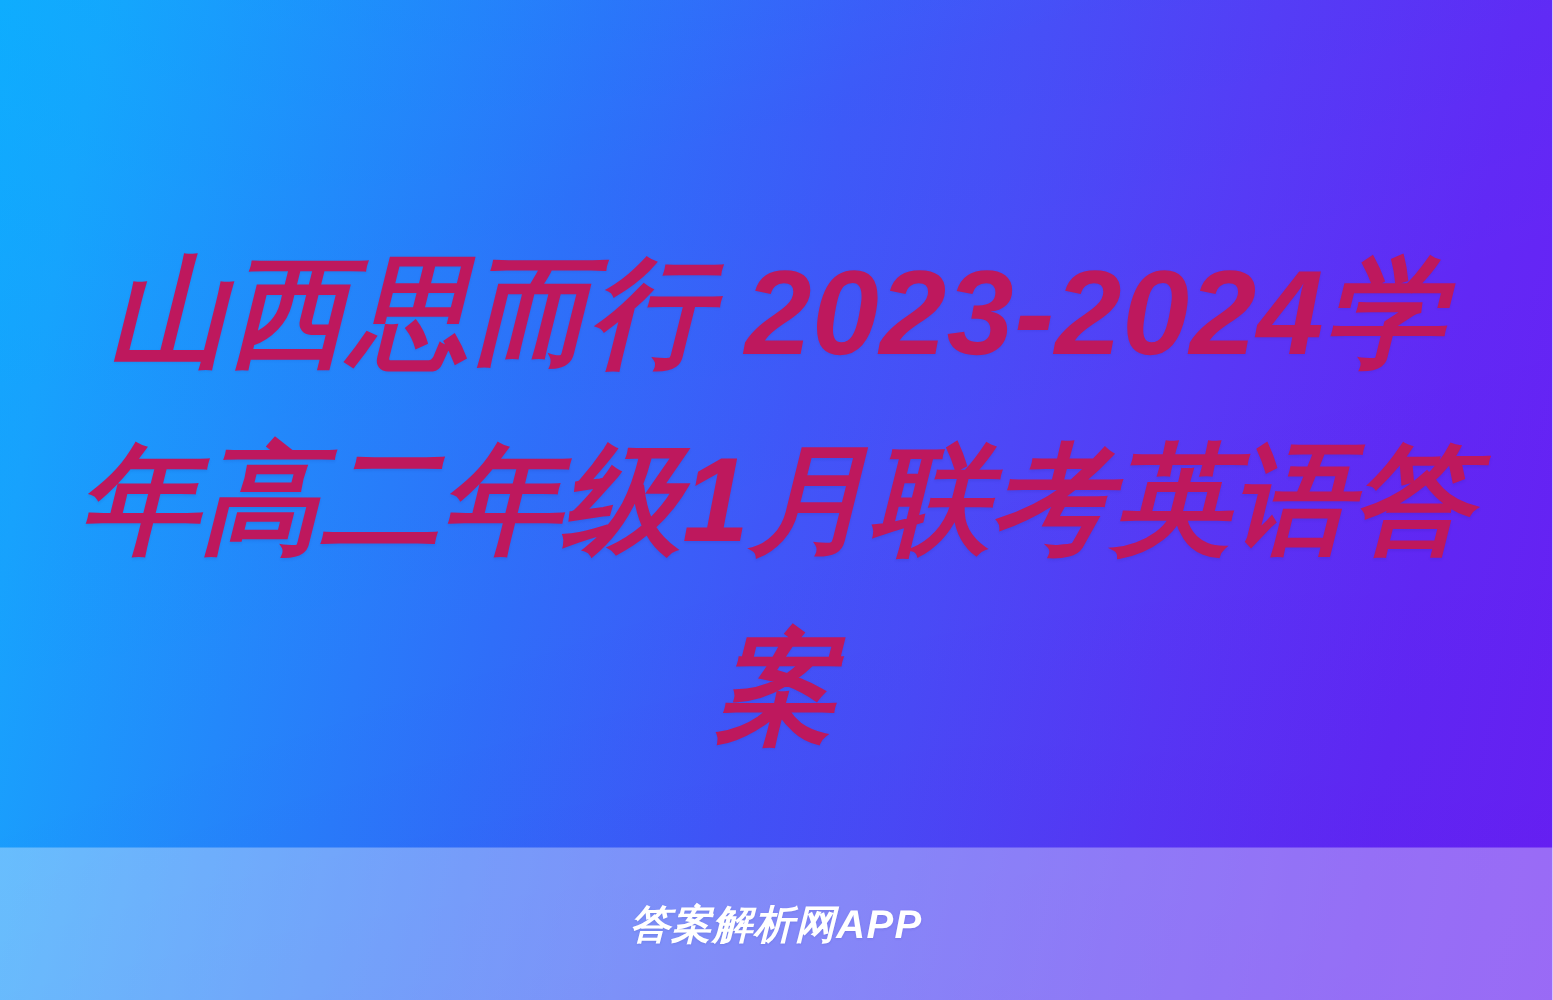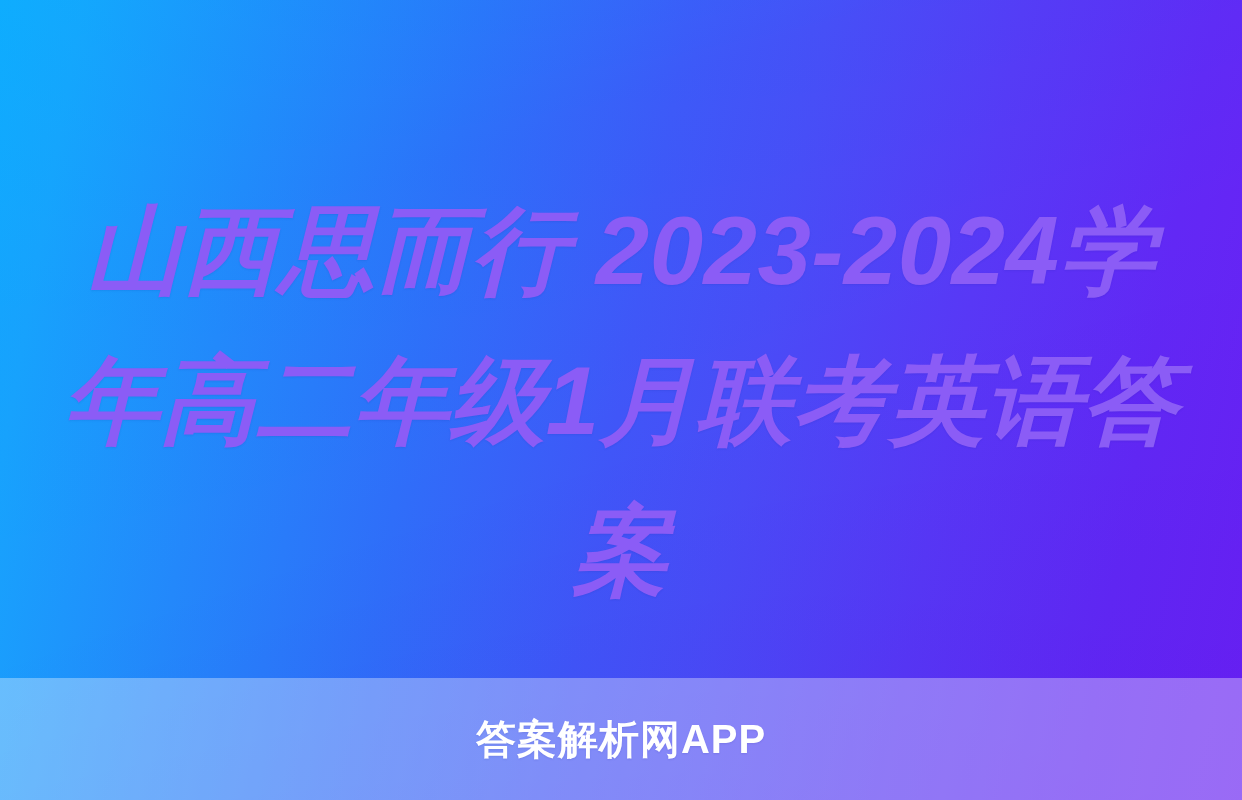--- a/index.html
+++ b/index.html
@@ -49,21 +49,21 @@
 
   
   .title-block {
     position: absolute;
     left: 0;
     right: 0;
     top: 176px;
     padding: 0 60px;
     box-sizing: border-box;
     text-align: center;
-    color: #8b5cf6;
+    color: #be185d;
     font-size: 96px;
     line-height: 150px;
     font-weight: 700;
     font-style: italic;
     letter-spacing: 0.5px;
     white-space: normal;
     word-break: break-word;
     text-shadow: 0 1px 2px rgba(20, 40, 140, 0.10);
   }
 
@@ -79,23 +79,24 @@
     top: 678px;
     height: 122px;
     background: rgba(255, 255, 255, 0.34);
     display: flex;
     align-items: center;
     justify-content: center;
   }
 
   .watermark-text {
     color: #ffffff;
-    font-size: 40px;
+    font-size: 32px;
     line-height: 1;
     font-weight: 700;
+    font-style: italic;
     letter-spacing: 1px;
     text-shadow: 0 1px 2px rgba(40, 50, 150, 0.14);
     white-space: nowrap;
   }
 </style>
 </head>
 <body>
 
 <div id="banner-root">
 

